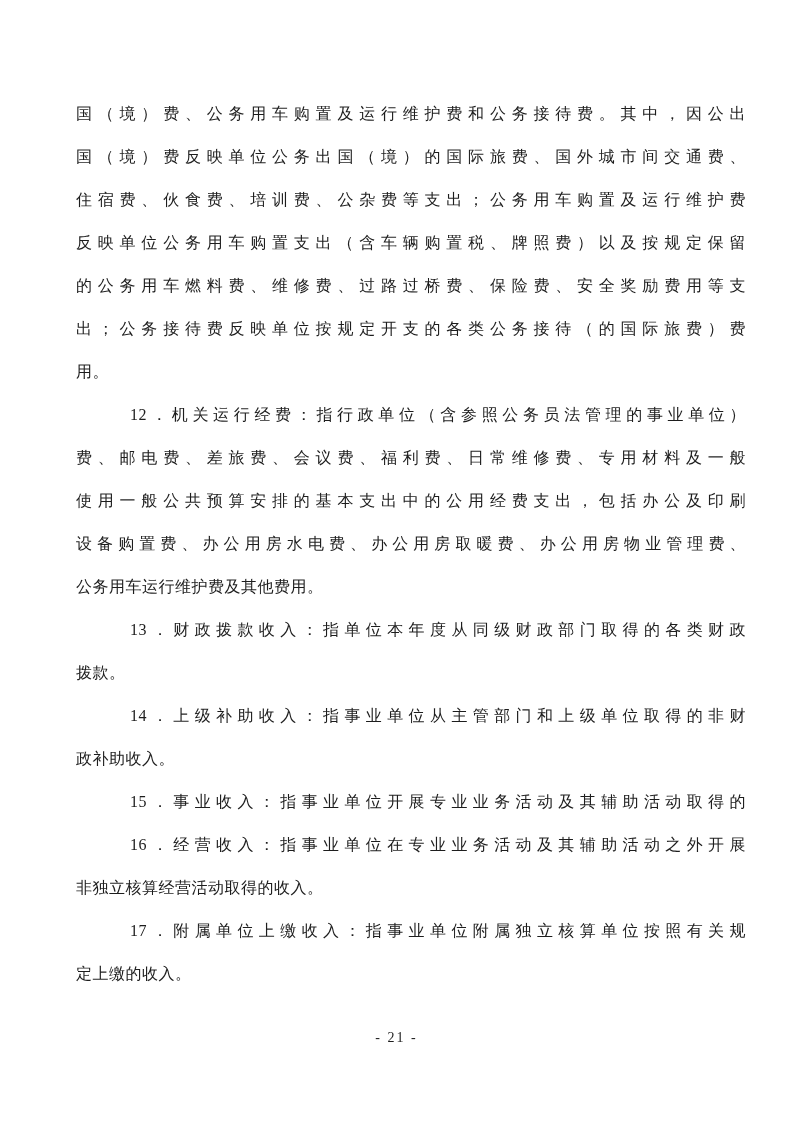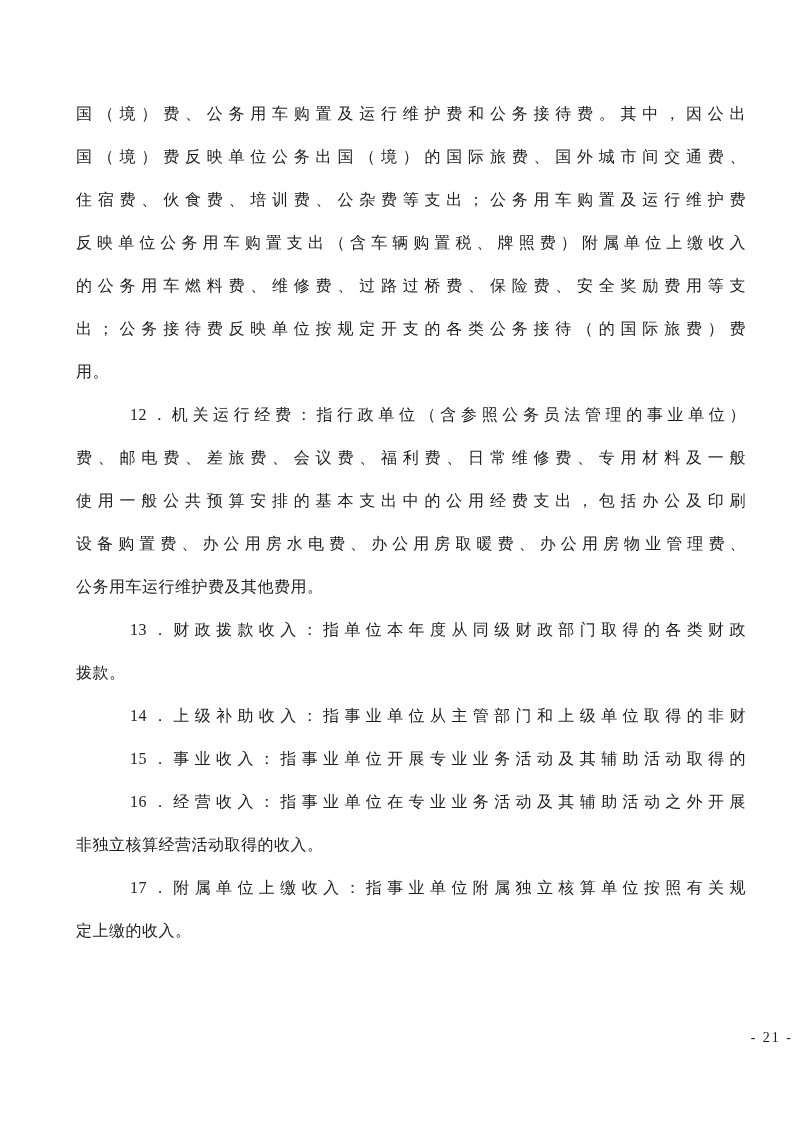--- a/index.html
+++ b/index.html
@@ -42,54 +42,55 @@
     text-indent: 54px;
   }
   .line.last {
     text-align-last: left;
   }
   .footer {
     position: absolute;
     left: 0;
     top: 1028px;
     width: 100%;
-    text-align: right;
+    text-align: center;
     font-size: 14px;
     line-height: 20px;
     letter-spacing: 2px;
     color: #1d1d1d;
   }
 </style>
 </head>
 <body>
 
 <div class="page">
   <div class="textblock">
       <div class="paragraph">
         <div class="line">国（境）费、公务用车购置及运行维护费和公务接待费。其中，因公出</div>
         <div class="line">国（境）费反映单位公务出国（境）的国际旅费、国外城市间交通费、</div>
         <div class="line">住宿费、伙食费、培训费、公杂费等支出；公务用车购置及运行维护费</div>
-        <div class="line">反映单位公务用车购置支出（含车辆购置税、牌照费）附属单位上缴收入</div>
+        <div class="line">反映单位公务用车购置支出（含车辆购置税、牌照费）以及按规定保留</div>
         <div class="line">的公务用车燃料费、维修费、过路过桥费、保险费、安全奖励费用等支</div>
         <div class="line">出；公务接待费反映单位按规定开支的各类公务接待（的国际旅费）费</div>
         <div class="line last">用。</div>
       </div>
       <div class="paragraph">
         <div class="line indent">12．机关运行经费：指行政单位（含参照公务员法管理的事业单位）</div>
         <div class="line">费、邮电费、差旅费、会议费、福利费、日常维修费、专用材料及一般</div>
         <div class="line">使用一般公共预算安排的基本支出中的公用经费支出，包括办公及印刷</div>
         <div class="line">设备购置费、办公用房水电费、办公用房取暖费、办公用房物业管理费、</div>
         <div class="line last">公务用车运行维护费及其他费用。</div>
       </div>
       <div class="paragraph">
         <div class="line indent">13．财政拨款收入：指单位本年度从同级财政部门取得的各类财政</div>
         <div class="line last">拨款。</div>
       </div>
       <div class="paragraph">
         <div class="line indent">14．上级补助收入：指事业单位从主管部门和上级单位取得的非财</div>
+        <div class="line last">政补助收入。</div>
       </div>
       <div class="paragraph">
         <div class="line indent">15．事业收入：指事业单位开展专业业务活动及其辅助活动取得的</div>
       </div>
       <div class="paragraph">
         <div class="line indent">16．经营收入：指事业单位在专业业务活动及其辅助活动之外开展</div>
         <div class="line last">非独立核算经营活动取得的收入。</div>
       </div>
       <div class="paragraph">
         <div class="line indent">17．附属单位上缴收入：指事业单位附属独立核算单位按照有关规</div>

